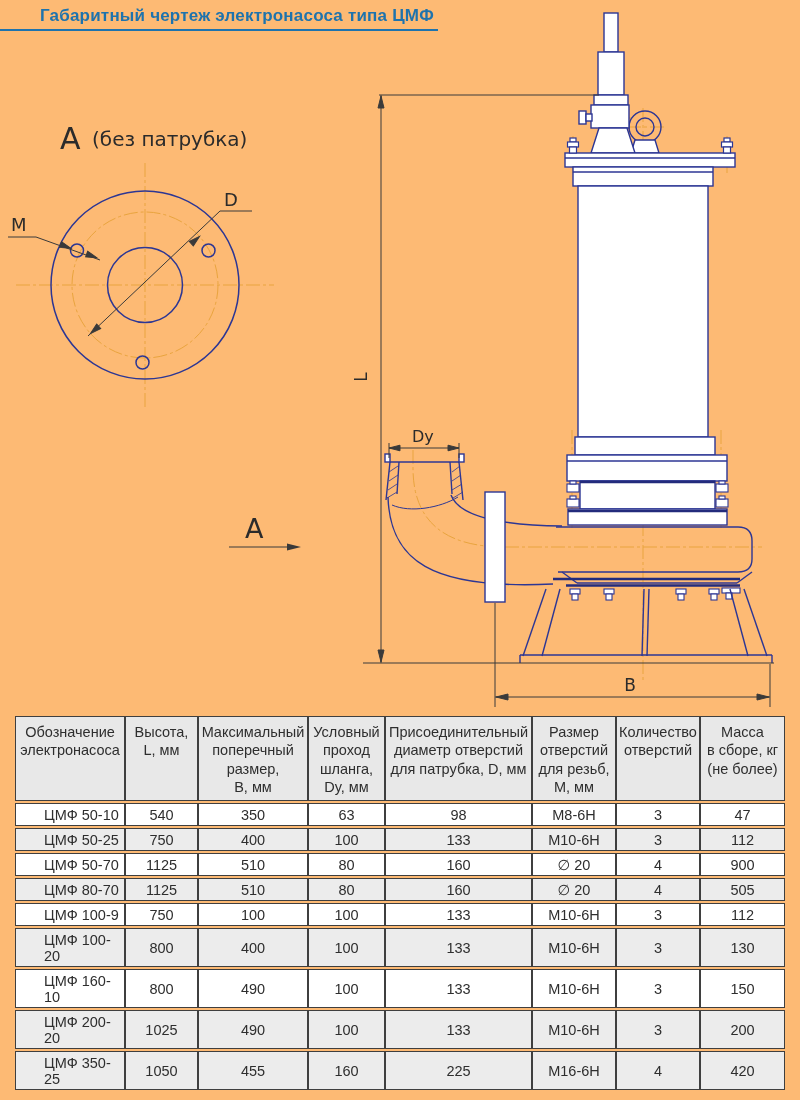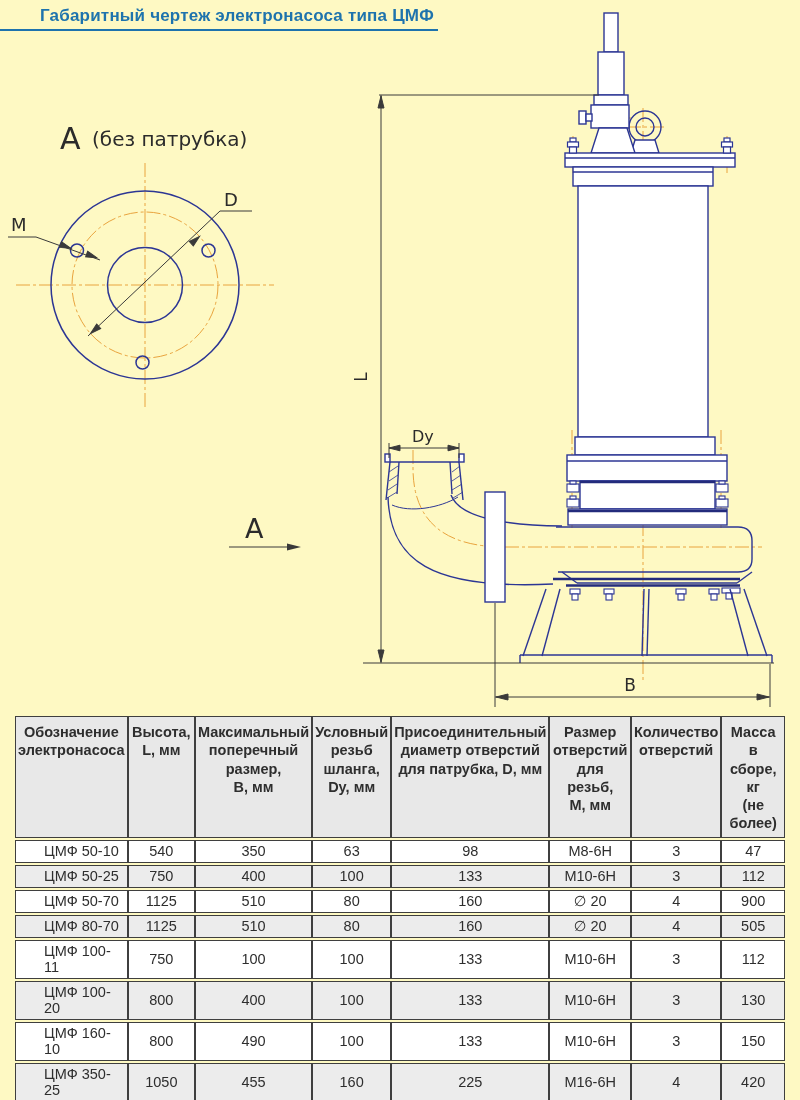--- a/index.html
+++ b/index.html
@@ -1,31 +1,31 @@
 <!DOCTYPE html>
 <html><head>
 <meta charset="utf-8">
 <style>
   html,body{margin:0;padding:0;background:#fff;width:800px;height:1100px;overflow:hidden;
             font-family:"Liberation Sans",sans-serif;}
-  #page{position:relative;width:800px;height:1100px;background:#fef9c3;}
+  #page{position:relative;width:800px;height:1100px;background:#fdba74;}
 
   
   .title{position:absolute;left:0;top:4px;width:438px;padding:2px 0 3px 40px;box-sizing:border-box;
          color:#1e73ad;font-size:17px;font-weight:700;letter-spacing:.2px;
          border-bottom:2px solid #1e73ad;cursor:pointer;}
 
   
   #drawing{position:absolute;left:0;top:0;width:800px;height:712px;}
   .draft-text{font-family:"DejaVu Sans",sans-serif;fill:#2b2b2b;}
 
   
   .spec-table{position:absolute;left:15px;top:714px;width:770px;border-collapse:separate;
               border-spacing:0 2px;color:#2e2e2e;font-size:14.5px;}
-  .spec-table th{background:#e8e8e8;font-weight:700;vertical-align:top;white-space:pre-line;
+  .spec-table th{background:#e8e8e8;font-weight:400;vertical-align:top;white-space:pre-line;
                  line-height:1.26;padding:6px 2px 4px;border:1.3px solid #3f3f3f;}
   .spec-table td{text-align:center;padding:2.5px 2px;border:1.3px solid #3f3f3f;background:#fff;}
   .spec-table tr.alt td{background:#ececec;}
   .spec-table td.model{text-align:left;padding-left:28px;}
   col.c1{width:110px}col.c2{width:73px}col.c3{width:110px}col.c4{width:77px}
   col.c5{width:147px}col.c6{width:84px}col.c7{width:84px}col.c8{width:85px}
 </style>
 </head>
 <body>
 
@@ -258,21 +258,21 @@
       <tr>
         <th>Обозначение
 электронасоса</th>
         <th>Высота,
 L, мм</th>
         <th>Максимальный
 поперечный
 размер,
 В, мм</th>
         <th>Условный
-резьб
+проход
 шланга,
 Dy, мм</th>
         <th>Присоединительный
 диаметр отверстий
 для патрубка, D, мм</th>
         <th>Размер
 отверстий
 для резьб,
 М, мм</th>
         <th>Количество
@@ -317,21 +317,21 @@
           <td class="model">ЦМФ 80-70</td>
           <td>1125</td>
           <td>510</td>
           <td>80</td>
           <td>160</td>
           <td>∅ 20</td>
           <td>4</td>
           <td>505</td>
         </tr>
         <tr>
-          <td class="model">ЦМФ 100-11</td>
+          <td class="model">ЦМФ 100-9</td>
           <td>750</td>
           <td>100</td>
           <td>100</td>
           <td>133</td>
           <td>M10-6H</td>
           <td>3</td>
           <td>112</td>
         </tr>
         <tr class="alt">
           <td class="model">ЦМФ 100-20</td>
@@ -345,20 +345,30 @@
         </tr>
         <tr>
           <td class="model">ЦМФ 160-10</td>
           <td>800</td>
           <td>490</td>
           <td>100</td>
           <td>133</td>
           <td>M10-6H</td>
           <td>3</td>
           <td>150</td>
+        </tr>
+        <tr class="alt">
+          <td class="model">ЦМФ 200-20</td>
+          <td>1025</td>
+          <td>490</td>
+          <td>100</td>
+          <td>133</td>
+          <td>M10-6H</td>
+          <td>3</td>
+          <td>200</td>
         </tr>
         <tr class="alt">
           <td class="model">ЦМФ 350-25</td>
           <td>1050</td>
           <td>455</td>
           <td>160</td>
           <td>225</td>
           <td>M16-6H</td>
           <td>4</td>
           <td>420</td>

